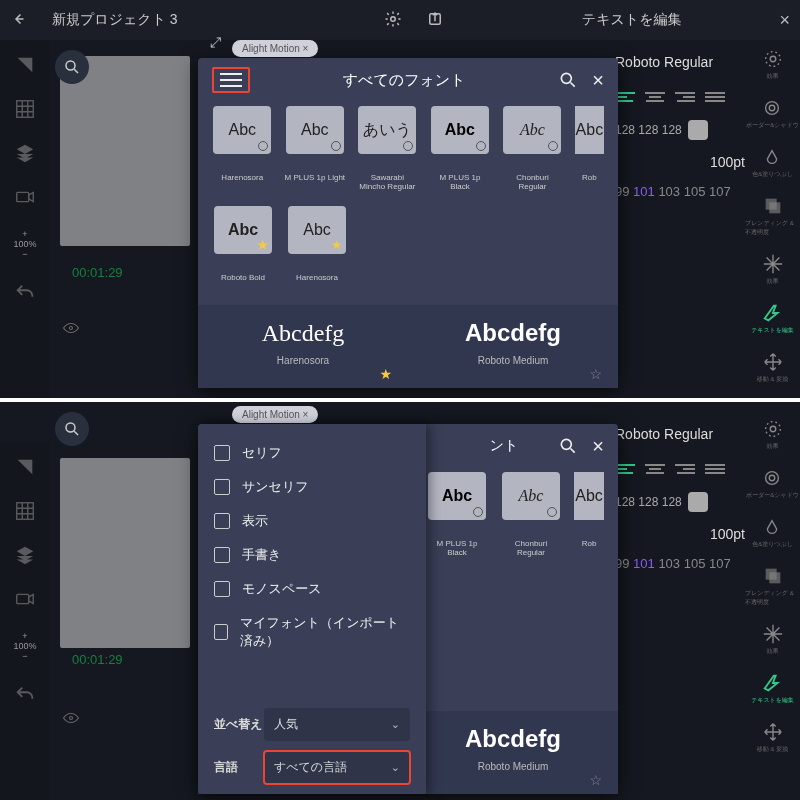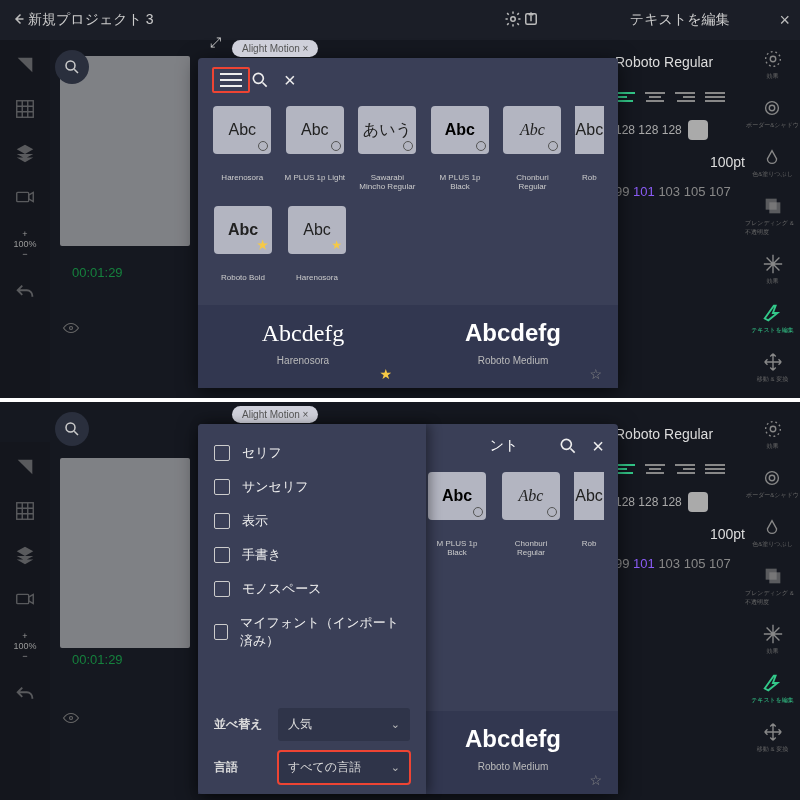--- a/index.html
+++ b/index.html
@@ -19,21 +19,21 @@
     overflow: hidden;
   }
   .divider-h { height: 4px; background: #fff; }
   
   .topbar {
     display: flex;
     align-items: center;
     height: 40px;
     padding: 0 10px;
     font-size: 14px;
-    gap: 0;
+    gap: 24px;
     background: #1b1e27;
   }
   .topbar .flex-grow { flex: 1; }
   .icon-sm { width: 18px; height: 18px; display: inline-block; }
   
   .left-tools {
     position: absolute; left: 0; top: 40px; width: 50px; bottom: 0;
     display: flex; flex-direction: column; align-items: center;
     gap: 22px; padding-top: 14px;
     background: #14161d;
@@ -124,21 +124,21 @@
   
   .filter-drawer {
     position:absolute; left:198px; top:58px; width:228px; height:330px;
     background:#3a3f57; border-radius:4px 0 0 4px; z-index:3;
     display:flex; flex-direction:column; padding:12px 16px 10px;
     box-shadow: 4px 0 12px rgba(0,0,0,0.4);
   }
   .chk-row { display:flex; align-items:center; gap:12px; padding:8px 0; font-size:13px; color:#eee; }
   .chk-row .box { width:16px; height:16px; border:1.5px solid #ccc; border-radius:2px; }
   .drawer-bottom { margin-top:auto; display:flex; flex-direction:column; gap:10px; padding-top:10px; }
-  .sel-row { display:flex; align-items:center; gap:14px; font-size:12px; color:#ddd; }
+  .sel-row { display:flex; align-items:center; font-size:12px; color:#ddd; }
   .sel-row .lbl { width:50px; font-weight:600; }
   .sel-row .sel {
     flex:1; background:#2f3449; padding:8px 10px; border-radius:3px;
     display:flex; align-items:center; justify-content:space-between;
   }
   .sel-row .sel.highlighted { outline:2px solid #e43; outline-offset:-1px; }
   .chev { font-size:11px; color:#bbb; }
   svg { display:block; }
   .tag { position:absolute; left:232px; top:40px; background:#cfd0da; color:#555; font-size:10px; padding:3px 10px; border-radius:10px; z-index:1; }
   .eye-strip { position:absolute; left:62px; top:322px; display:flex; align-items:center; gap:10px; color:#555; font-size:11px; }
@@ -308,20 +308,21 @@
 
   <div class="font-dialog">
     <div class="dlg-head">
       <span class="highlight-box">
         <span class="hamburger">
             <i></i>
             <i></i>
             <i></i>
           </span>
       </span>
+      <span class="title">すべてのフォント</span>
       <span style="margin-right:14px">
         <svg width="20" height="20" viewBox="0 0 24 24" fill="none" stroke="#eee" stroke-width="2">
             <circle cx="10" cy="10" r="6"></circle>
             <path d="M20 20l-5-5"></path>
           </svg>
       </span>
       <span style="font-size:20px;color:#eee">×</span>
     </div>
 
     <div class="dlg-grid">

